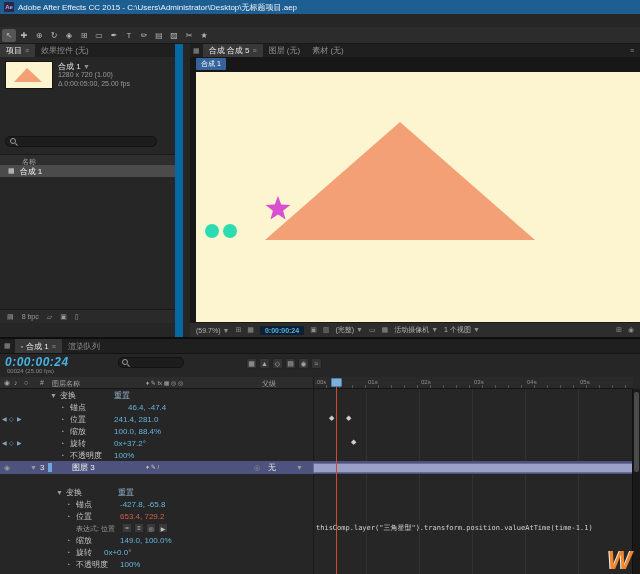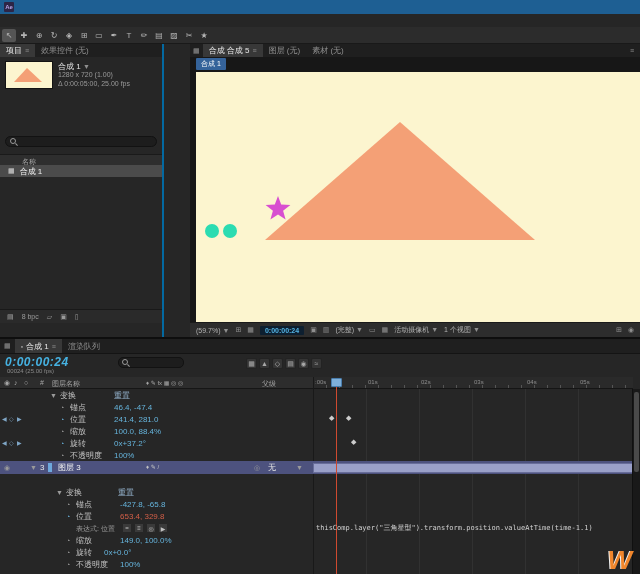--- a/index.html
+++ b/index.html
@@ -16,21 +16,21 @@
   
   .toolbar{left:0;top:27px;width:640px;height:17px;background:#2c2c2c;border-bottom:1px solid #191919;display:flex;align-items:center;gap:1px;padding-left:2px;box-sizing:border-box}
   .tool{width:14px;height:13px;display:flex;align-items:center;justify-content:center;font-size:8px;color:#b5b5b5;border-radius:2px;flex:0 0 auto}
   .tool.active{background:#555}
   
   .panel-tabs{height:13px;background:#1f1f1f;display:flex;align-items:stretch;font-size:8px;color:#8f8f8f;border-bottom:1px solid #151515}
   .ptab{display:flex;align-items:center;gap:3px;padding:0 6px;white-space:nowrap}
   .ptab.active{background:#383838;color:#e6e6e6}
   .micon{color:#8f8f8f;font-size:7px}
   
-  #project{left:0;top:44px;width:164px;height:293px;background:#262626;border-right:2px solid #0369a1;box-sizing:border-box}
+  #project{left:0;top:44px;width:183px;height:293px;background:#262626;border-right:8px solid #0369a1;box-sizing:border-box}
   #pj-body{position:absolute;left:0;right:0;top:13px;bottom:14px;background:#262626}
   .pthumb{left:5px;top:4px;width:46px;height:26px;border:1px solid #131313}
   .pinfo1{left:58px;top:4px;font-size:8px;color:#e2e2e2;white-space:nowrap}
   .pinfo2{left:58px;top:14px;font-size:7px;color:#9a9a9a;white-space:nowrap}
   .pinfo3{left:58px;top:23px;font-size:7px;color:#9a9a9a;white-space:nowrap}
   .psearch{left:5px;top:79px;width:152px;height:11px;background:#1d1d1d;border:1px solid #121212;border-radius:6px;display:flex;align-items:center;gap:3px;padding:0 4px;box-sizing:border-box}
   .mag{position:relative;width:8px;height:8px;flex:0 0 auto}
   .mag::before{content:"";position:absolute;left:0;top:0;width:4px;height:4px;border:1px solid #9a9a9a;border-radius:50%}
   .mag::after{content:"";position:absolute;left:5px;top:6px;width:3px;height:1px;background:#9a9a9a;transform:rotate(45deg)}
   .psearch input{background:transparent;border:0;outline:none;width:100%;font-size:7px;color:#ccc;padding:0}
@@ -88,20 +88,21 @@
   .wm .suffix{font-size:8px;color:#f0862c;font-weight:bold}
   .divline{left:313px;top:38px;bottom:0;width:1px;background:#191919}
 </style>
 </head>
 <body>
 
 <div id="app">
 
   <div class="u tb">
     <div class="appicon">Ae</div>
+    <div class="ttl">Adobe After Effects CC 2015 - C:\Users\Administrator\Desktop\无标题项目.aep</div>
   </div>
 
 
   <div class="u toolbar">
     <div class="tool active">↖</div>
     <div class="tool">✚</div>
     <div class="tool">⊕</div>
     <div class="tool">↻</div>
     <div class="tool">◈</div>
     <div class="tool">⊞</div>
@@ -254,21 +255,21 @@
     <div class="u divline"></div>
 
     <div class="trow" style="top:50px">
       <span class="tw" style="left:50px">▼</span>
       <span class="nm" style="left:60px">变换</span>
       <span class="act" style="left:114px">重置</span>
     </div>
     <div class="trow" style="top:62px">
       <span class="sw" style="left:60px">◔</span>
       <span class="nm" style="left:70px">锚点</span>
-      <span class="val" style="left:114px">46.4, -47.4</span>
+      <span class="val" style="left:128px">46.4, -47.4</span>
     </div>
     <div class="trow" style="top:74px">
       <span class="nav" style="left:2px">◀</span>
       <span class="nav" style="left:9px">◇</span>
       <span class="nav" style="left:17px">▶</span>
       <span class="sw on" style="left:60px">◔</span>
       <span class="nm" style="left:70px">位置</span>
       <span class="val" style="left:114px">241.4, 281.0</span>
     </div>
     <div class="trow" style="top:86px">
@@ -288,42 +289,42 @@
       <span class="sw" style="left:60px">◔</span>
       <span class="nm" style="left:70px">不透明度</span>
       <span class="val" style="left:114px">100%</span>
     </div>
 
     <div class="trow lrow" style="top:122px;height:13px">
       <span class="tw" style="left:4px">◉</span>
       <span class="tw" style="left:30px">▼</span>
       <span style="left:40px;color:#e8e8e8">3</span>
       <span class="chip"></span>
-      <span style="left:58px;color:#f4f4f4">图层 3</span>
+      <span style="left:72px;color:#f4f4f4">图层 3</span>
       <span style="left:146px;font-size:6px;color:#c2c2c2">♦ ✎ /</span>
       <span class="tw" style="left:254px">◎</span>
       <span style="left:268px;color:#e2e2e2">无</span>
       <span class="tw" style="left:296px;font-size:5px">▼</span>
       <span class="lbar"></span>
     </div>
 
     <div class="trow" style="top:147px">
       <span class="tw" style="left:56px">▼</span>
       <span class="nm" style="left:66px">变换</span>
       <span class="act" style="left:118px">重置</span>
     </div>
     <div class="trow" style="top:159px">
       <span class="sw" style="left:66px">◔</span>
       <span class="nm" style="left:76px">锚点</span>
       <span class="val" style="left:120px">-427.8, -65.8</span>
     </div>
     <div class="trow" style="top:171px">
       <span class="sw on" style="left:66px">◔</span>
       <span class="nm" style="left:76px">位置</span>
-      <span class="vred" style="left:120px">653.4, 329.8</span>
+      <span class="vred" style="left:120px">653.4, 729.2</span>
     </div>
     <div class="trow" style="top:183px">
       <span style="left:76px;font-size:7px;color:#9a9a9a">表达式: 位置</span>
       <div class="ebtn" style="left:122px">=</div>
       <div class="ebtn" style="left:134px">≡</div>
       <div class="ebtn" style="left:146px">◎</div>
       <div class="ebtn" style="left:158px">▶</div>
     </div>
     <div class="trow" style="top:195px">
       <span class="s w sw" style="left:66px">◔</span>

